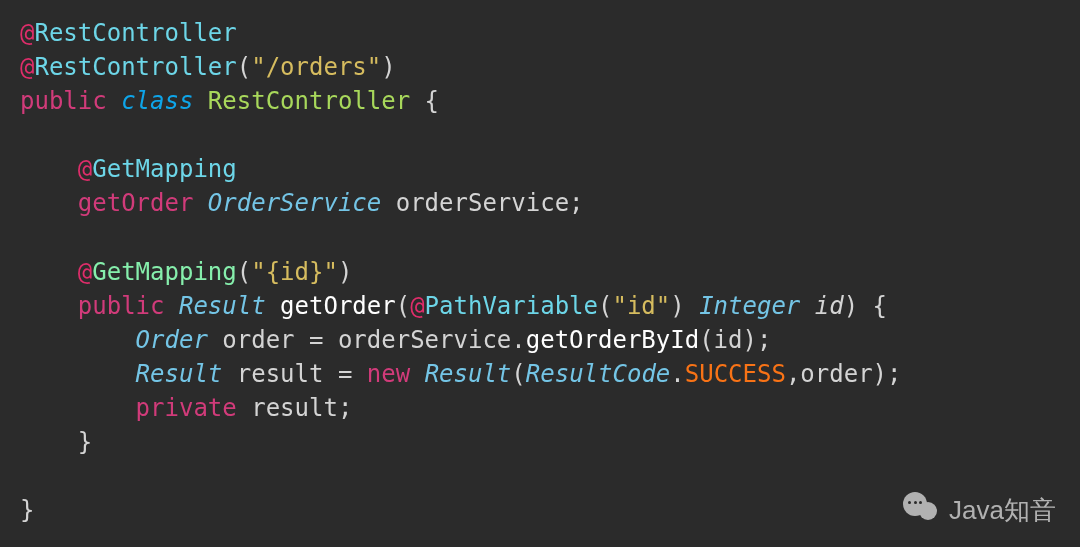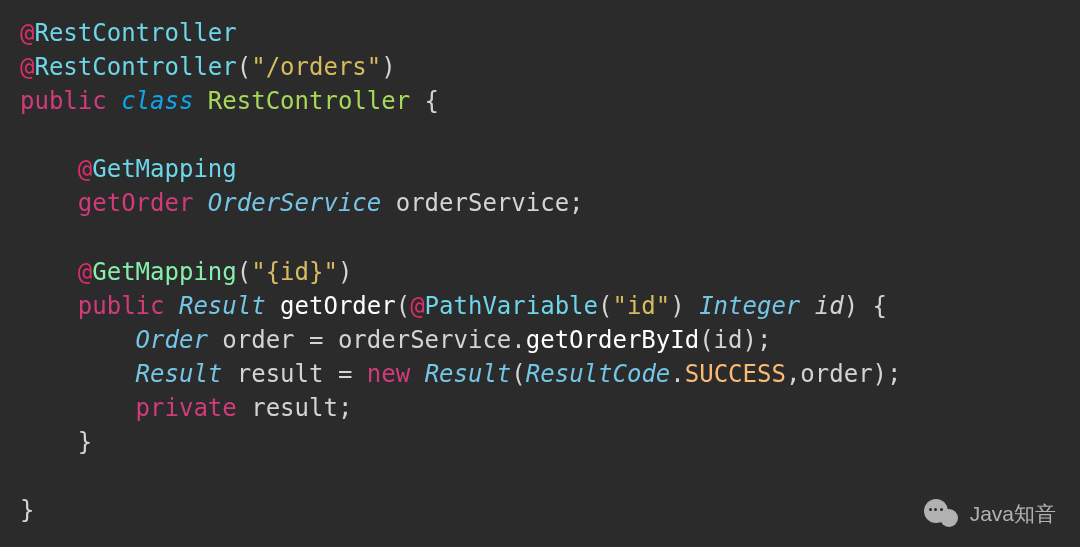--- a/index.html
+++ b/index.html
@@ -27,30 +27,30 @@
   .keyword { color: #d13b7a; }
   .keyword-italic { color: #0ea5e9; font-style: italic; }
   .classname { color: #a8d85b; }
   .type-italic { color: #74c5e6; font-style: italic; }
   .method { color: #ffffff; }
   .var { color: #d4d4d4; }
   .var-italic { color: #d4d4d4; font-style: italic; }
   .string { color: #d6bc5f; }
   .brace { color: #d4d4d4; }
   .punct { color: #d4d4d4; }
-  .const { color: #fdba74; }
+  .const { color: #f97316; }
   .guide { color: #555; }
   .watermark {
     position: absolute;
     right: 24px;
     bottom: 18px;
     display: flex;
     color: #c9c9c9;
     font-family: "PingFang SC","Microsoft YaHei",sans-serif;
-    font-size: 21px;
+    font-size: 26px;
     opacity: 0.85;
   }
   .watermark .icon {
     position: relative;
     width: 38px;
     height: 30px;
     margin-right: 8px;
   }
   .watermark .bubble {
     position: absolute;

